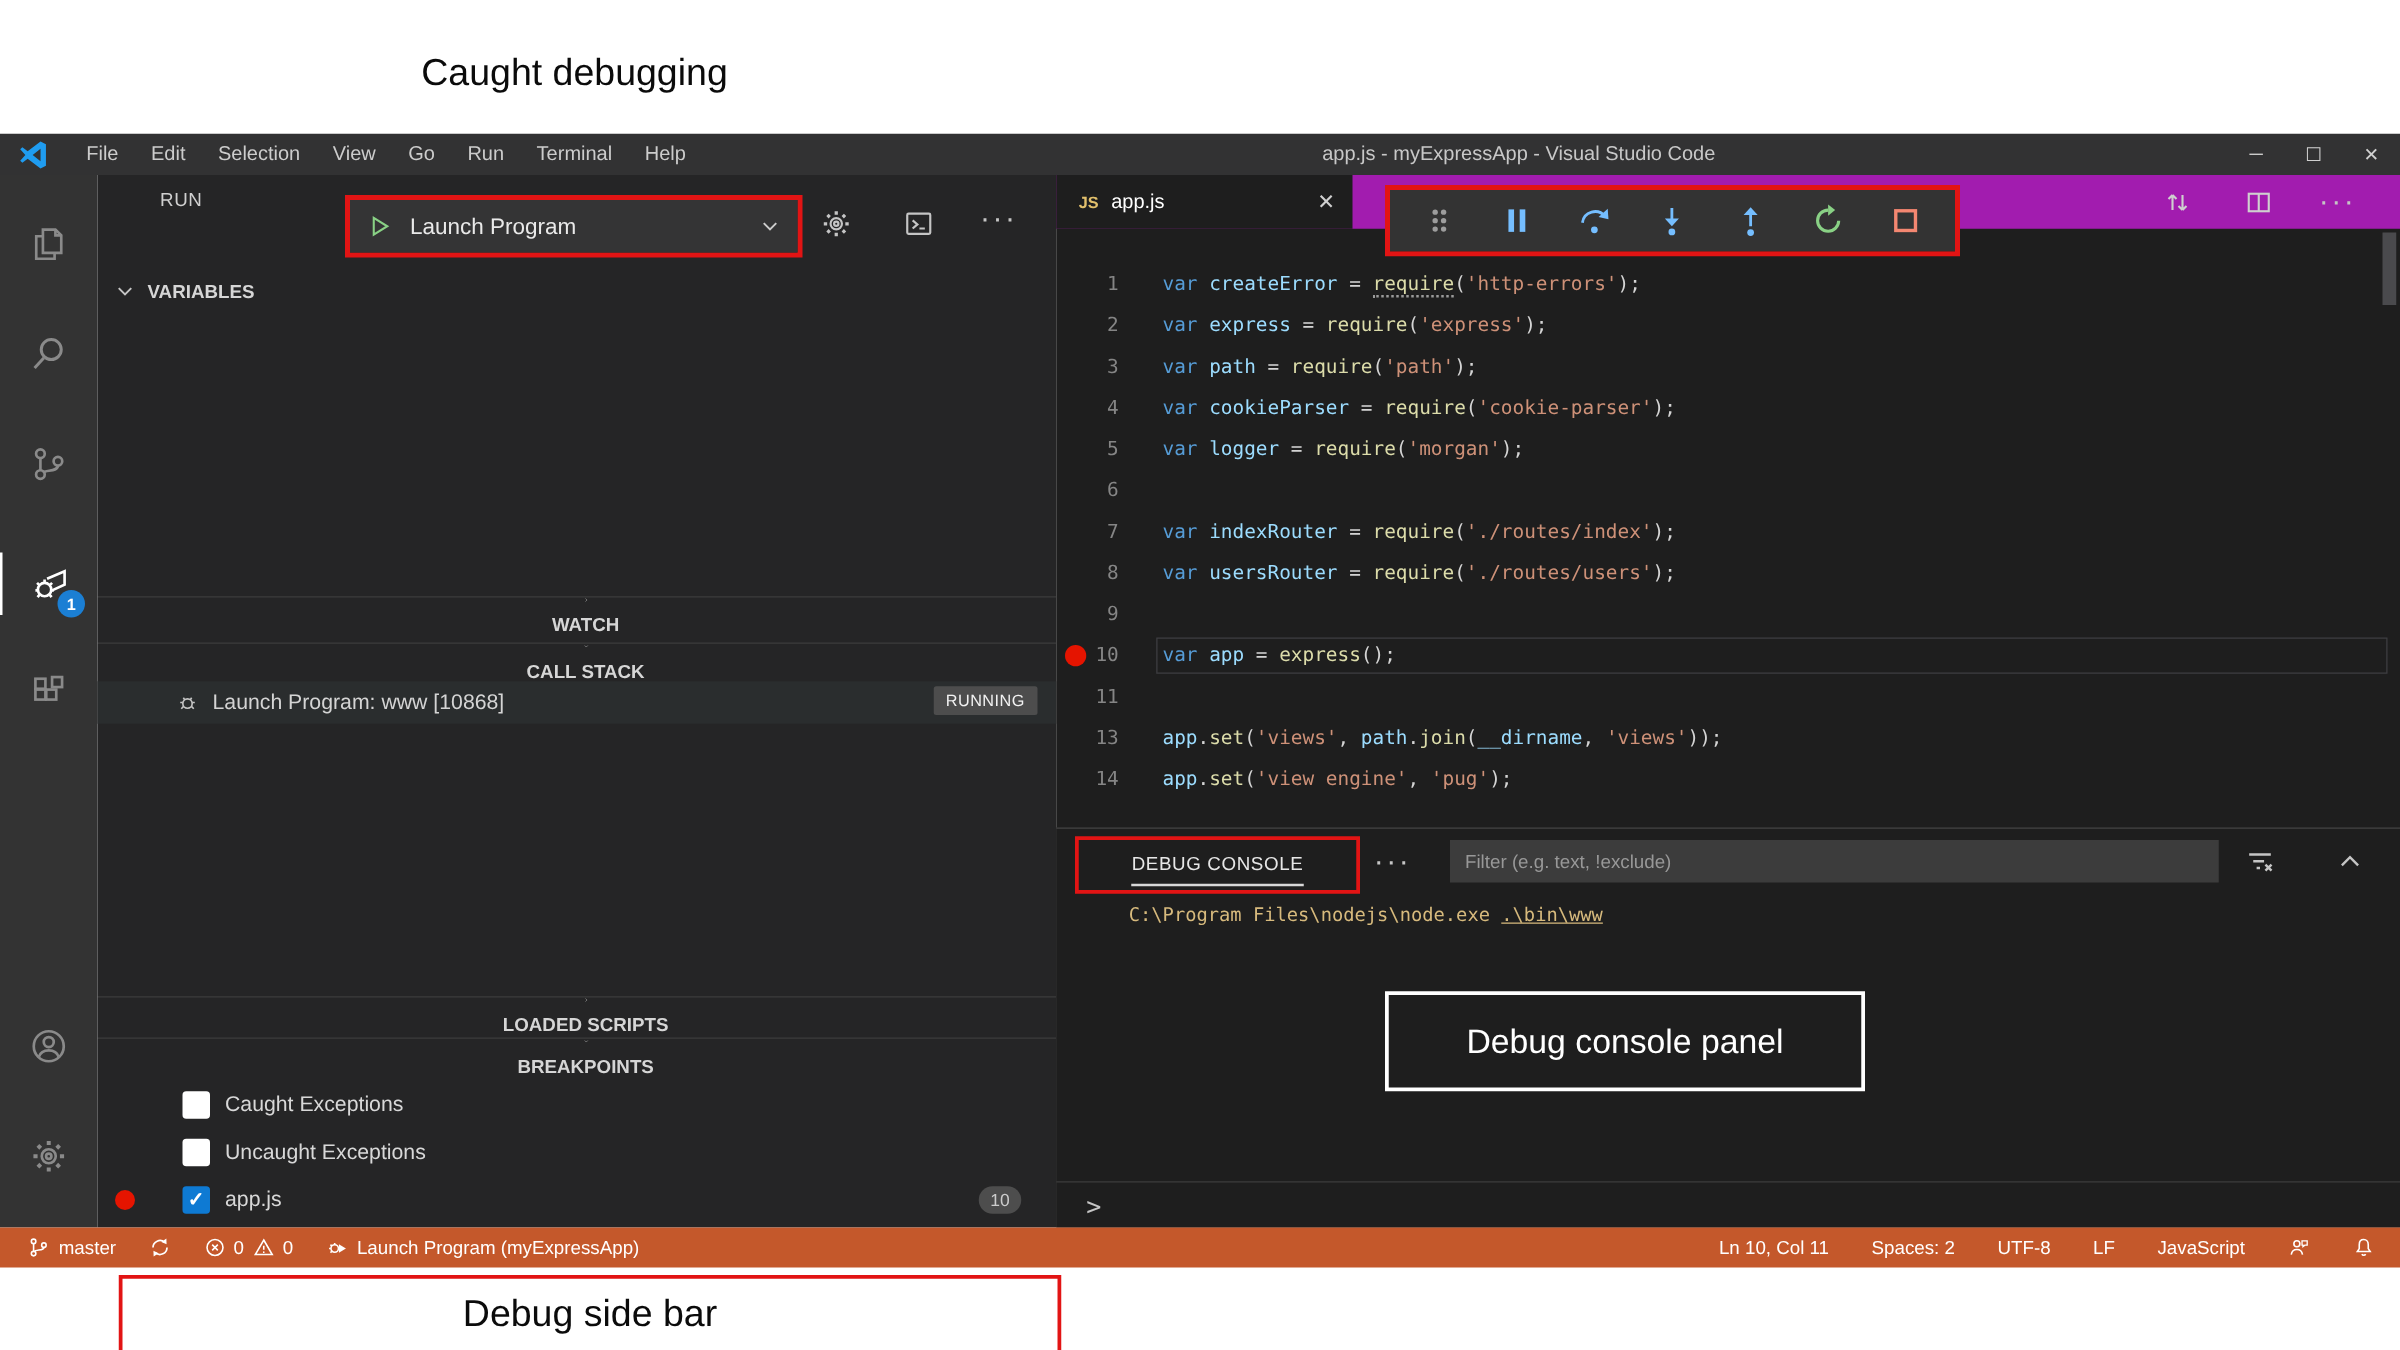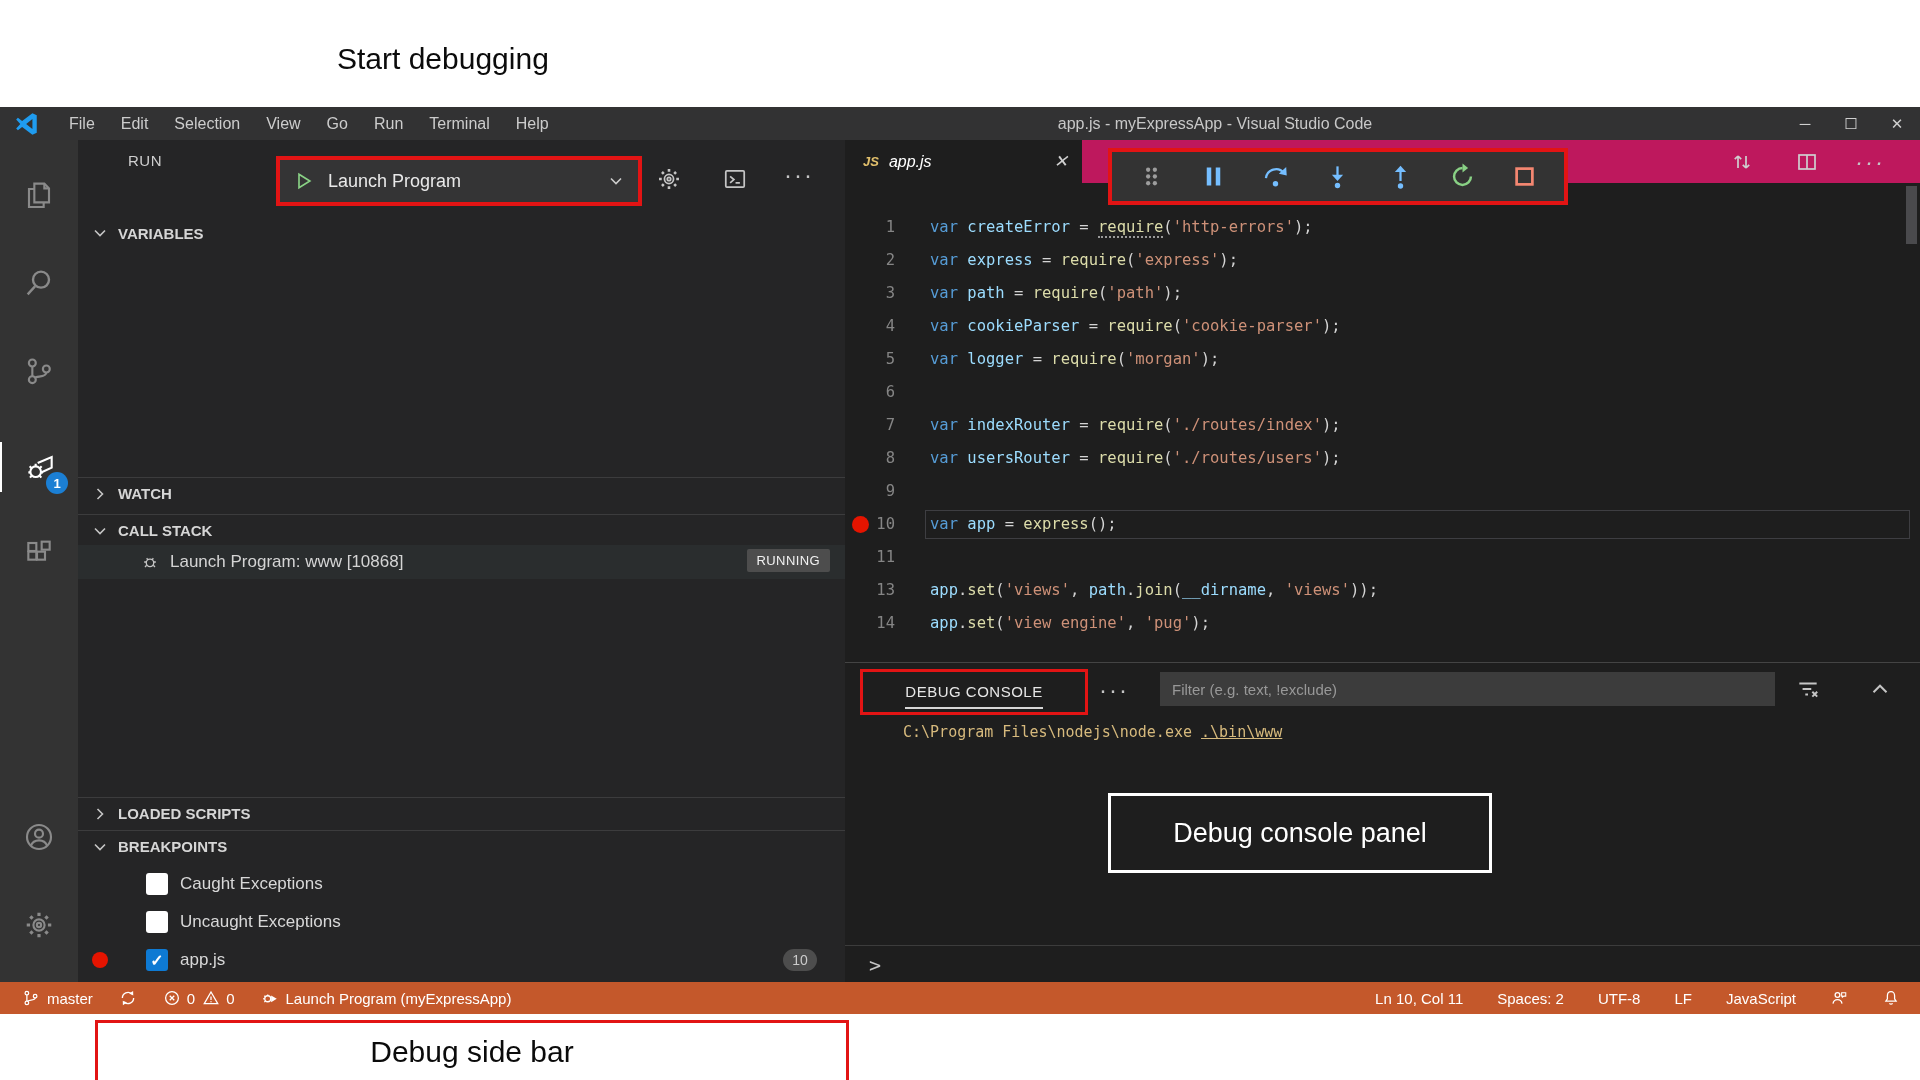--- a/index.html
+++ b/index.html
@@ -35,38 +35,38 @@
   #sidebar{position:absolute;left:78px;top:140px;width:767px;height:842px;background:#252526;color:#cccccc;}
   #run-title{position:absolute;left:50px;top:12px;font-size:15px;color:#cfcfcf;letter-spacing:.5px;}
   #launch-box{position:absolute;left:198px;top:16px;width:366px;height:50px;border:4px solid #e21414;box-sizing:border-box;}
   #launch-dd{width:100%;height:100%;background:#343435;display:flex;align-items:center;padding:0 14px;box-sizing:border-box;gap:14px;}
   #launch-dd .label{flex:1;color:#e9e9e9;font-size:18px;}
   .side-icon{position:absolute;top:24px;width:30px;height:30px;color:#c5c5c5;display:flex;align-items:center;justify-content:center;}
   .side-icon svg{width:26px;height:26px;}
   .ellipsis{font-size:24px;letter-spacing:2px;color:#c5c5c5;line-height:20px;}
   .section-header{position:absolute;left:0;width:767px;height:32px;display:flex;align-items:center;gap:10px;
     padding-left:14px;box-sizing:border-box;font-size:15px;font-weight:bold;color:#d6d6d6;}
-  .section-header.divided{border-top:1px solid rgba(204,204,204,.14);}
+  .section-header.divided{border-top:1px solid rgba(204,204,204,.14);flex-direction:column;}
   .chev{width:16px;height:16px;color:#c5c5c5;}
   #callstack-row{position:absolute;left:0;top:405px;width:767px;height:34px;background:#2a2d2e;
     display:flex;align-items:center;gap:10px;padding-left:62px;box-sizing:border-box;font-size:17px;color:#d4d4d4;}
   #running-badge{position:absolute;right:15px;top:4px;background:#4d4d4d;color:#f2f2f2;font-size:13px;
     padding:4px 10px;border-radius:2px;letter-spacing:.4px;}
   .bp-row{position:absolute;left:0;width:767px;height:36px;display:flex;align-items:center;gap:12px;
     padding-left:68px;box-sizing:border-box;font-size:17px;color:#d8d8d8;}
   .checkbox{width:22px;height:22px;border-radius:3px;background:#ffffff;flex:0 0 auto;
     display:flex;align-items:center;justify-content:center;}
   .checkbox.checked{background:#0e7ad3;color:#fff;font-size:16px;font-weight:bold;}
   #bp-red-dot{position:absolute;left:14px;width:16px;height:16px;border-radius:50%;background:#e51400;}
   #bp-count-badge{position:absolute;right:28px;background:#4d4d4d;color:#cccccc;font-size:14px;
     min-width:20px;text-align:center;padding:3px 7px;border-radius:12px;}
 
   
   #editor{position:absolute;left:845px;top:140px;width:1075px;height:842px;background:#1e1e1e;}
-  #tabbar{position:absolute;left:0;top:0;width:1075px;height:43px;background:#be185d;font-style:italic;}
+  #tabbar{position:absolute;left:0;top:0;width:1075px;height:43px;background:#a21caf;}
   #tab-active{position:absolute;left:0;top:0;width:237px;height:43px;background:#1e1e1e;
     display:flex;align-items:center;padding:0 14px 0 18px;box-sizing:border-box;gap:10px;}
   #tab-js-icon{color:#e2c06c;font-weight:bold;font-size:13px;}
   #tab-label{color:#ffffff;font-size:16px;flex:1;}
   #tab-close{color:#d0d0d0;font-size:17px;}
   #dbg-toolbar-box{position:absolute;left:263px;top:8px;width:460px;height:57px;border:4px solid #e21414;box-sizing:border-box;z-index:5;}
   #dbg-toolbar{width:100%;height:100%;background:#333333;display:flex;align-items:center;justify-content:space-around;padding:0 8px;box-sizing:border-box;}
   #dbg-toolbar .tb-icon{width:30px;height:30px;display:flex;align-items:center;justify-content:center;}
   #dbg-toolbar svg{width:27px;height:27px;}
   .ed-action{position:absolute;top:8px;width:34px;height:28px;color:#cfcfcf;display:flex;align-items:center;justify-content:center;}
@@ -111,21 +111,21 @@
   .sb-item{display:flex;align-items:center;gap:7px;white-space:nowrap;}
   .sb-item svg{width:18px;height:18px;}
   #sb-left{display:flex;align-items:flex-end;gap:26px;padding-left:22px;}
   #sb-right{margin-left:auto;display:flex;align-items:center;gap:34px;padding-right:20px;}
   .gap6{display:flex;align-items:center;gap:6px;}
 </style>
 </head>
 <body>
 <div id="stage">
 
-  <div class="ann-text" id="ann-start">Start debugging</div>
+  <div class="ann-text" id="ann-start">Caught debugging</div>
 
   <div id="titlebar">
     <svg id="vscode-logo" viewBox="0 0 24 24">
       <path fill="#1f9cf0" d="M17 2 L21 4 V20 L17 22 L7.5 14.7 L3.6 17.7 L2 16.2 L5.8 12 L2 7.8 L3.6 6.3 L7.5 9.3 Z M17 7.3 L11.2 12 L17 16.7 Z"></path>
     </svg>
     <span class="menu-item">File</span>
     <span class="menu-item">Edit</span>
     <span class="menu-item">Selection</span>
     <span class="menu-item">View</span>
     <span class="menu-item">Go</span>

